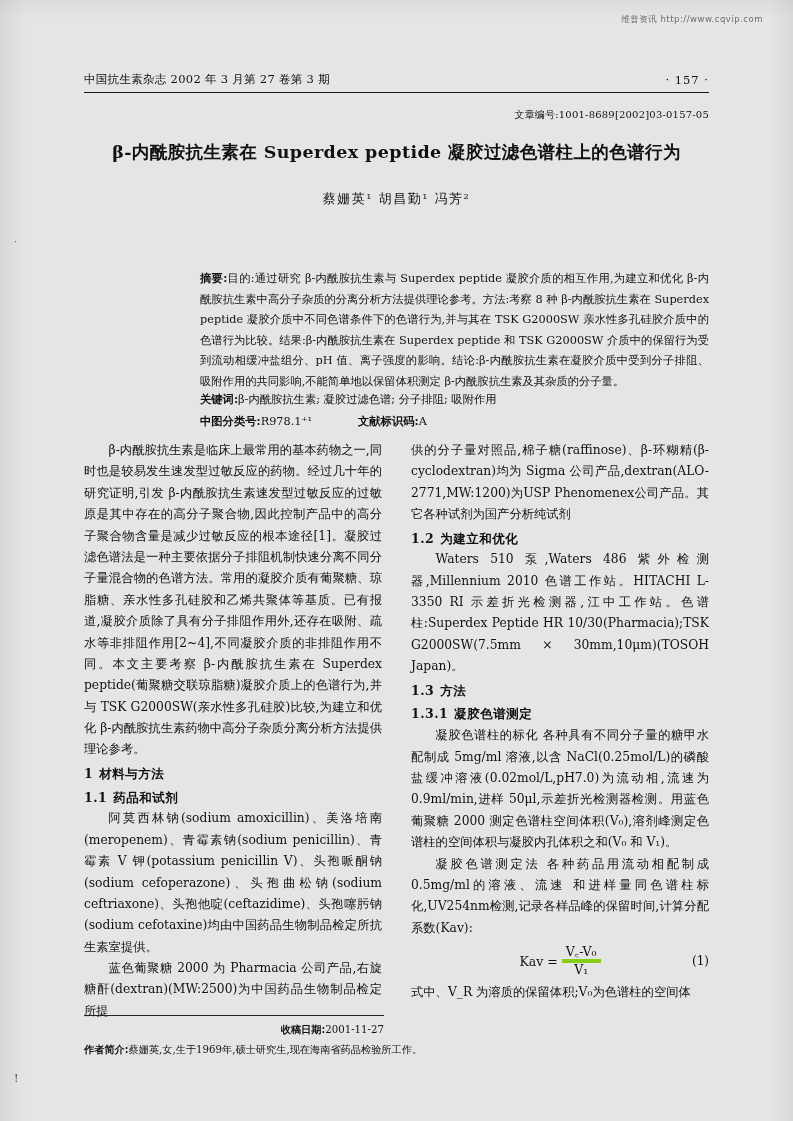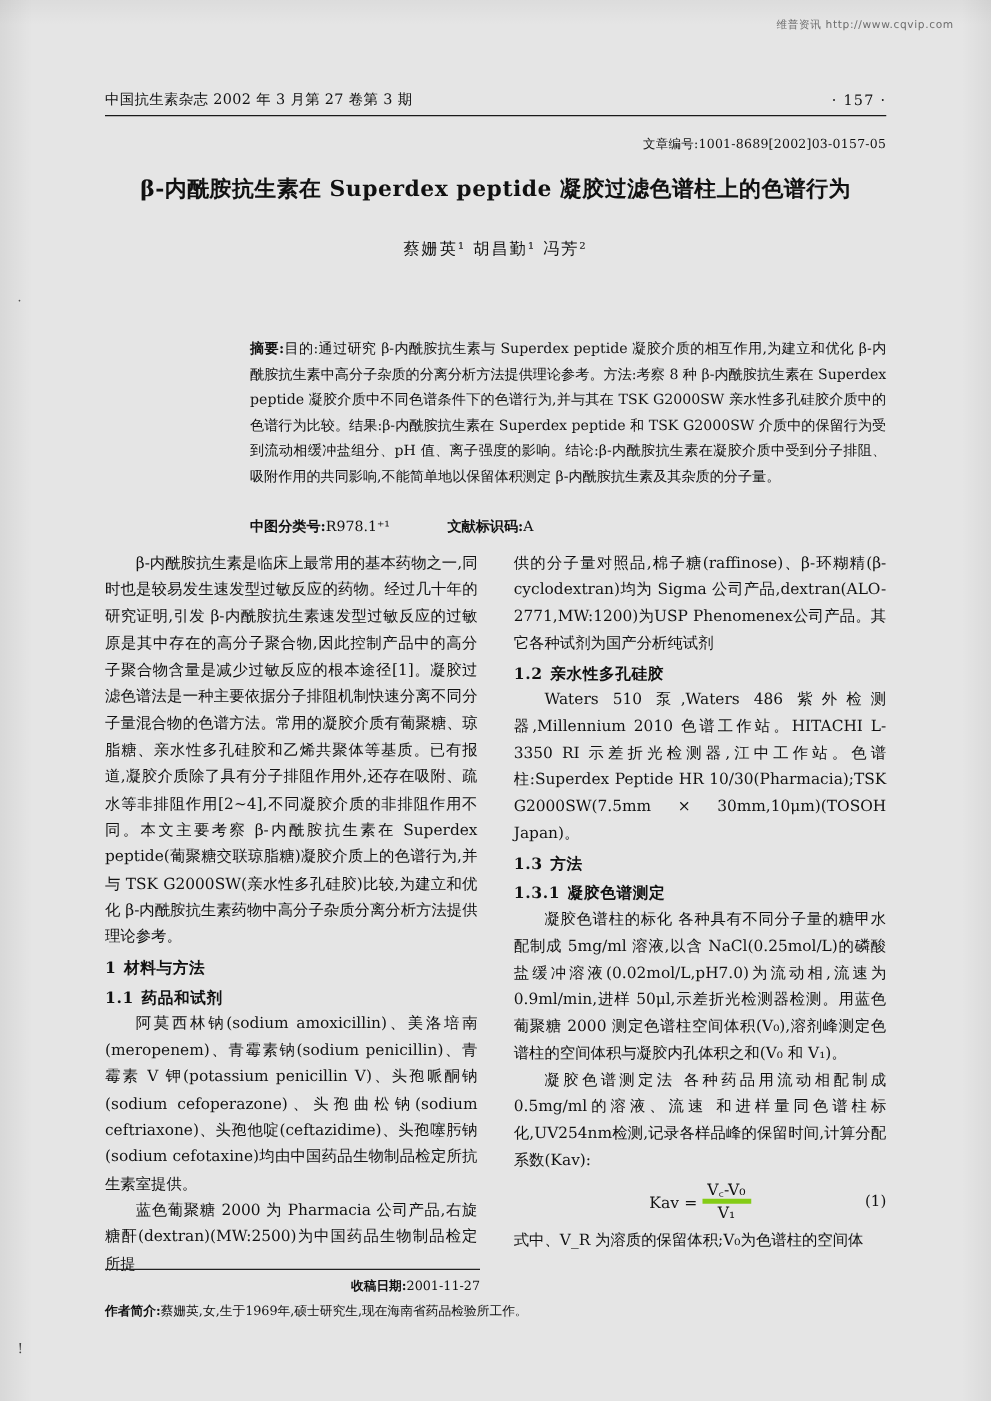--- a/index.html
+++ b/index.html
@@ -137,38 +137,41 @@
 
   <div class="title">β-内酰胺抗生素在 Superdex peptide 凝胶过滤色谱柱上的色谱行为</div>
 
   <div class="authors">蔡姗英¹   胡昌勤¹   冯芳²</div>
 
 
   <div class="abstract">
     <b>摘要:</b><span>目的:通过研究 β-内酰胺抗生素与 Superdex peptide 凝胶介质的相互作用,为建立和优化 β-内酰胺抗生素中高分子杂质的分离分析方法提供理论参考。方法:考察 8 种 β-内酰胺抗生素在 Superdex peptide 凝胶介质中不同色谱条件下的色谱行为,并与其在 TSK G2000SW 亲水性多孔硅胶介质中的色谱行为比较。结果:β-内酰胺抗生素在 Superdex peptide 和 TSK G2000SW 介质中的保留行为受到流动相缓冲盐组分、pH 值、离子强度的影响。结论:β-内酰胺抗生素在凝胶介质中受到分子排阻、吸附作用的共同影响,不能简单地以保留体积测定 β-内酰胺抗生素及其杂质的分子量。</span>
   </div>
 
+  <div class="kv kv-keywords">
+    <span class="lbl">关键词:</span><span>β-内酰胺抗生素;   凝胶过滤色谱;   分子排阻;   吸附作用</span>
+  </div>
 
   <div class="kv kv-class">
     <span><span class="lbl">中图分类号:</span><span>R978.1⁺¹</span></span>
     <span><span class="lbl">文献标识码:</span><span>A</span></span>
   </div>
 
   <div class="cols">
     <div class="col col-left">
       <p>β-内酰胺抗生素是临床上最常用的基本药物之一,同时也是较易发生速发型过敏反应的药物。经过几十年的研究证明,引发 β-内酰胺抗生素速发型过敏反应的过敏原是其中存在的高分子聚合物,因此控制产品中的高分子聚合物含量是减少过敏反应的根本途径[1]。凝胶过滤色谱法是一种主要依据分子排阻机制快速分离不同分子量混合物的色谱方法。常用的凝胶介质有葡聚糖、琼脂糖、亲水性多孔硅胶和乙烯共聚体等基质。已有报道,凝胶介质除了具有分子排阻作用外,还存在吸附、疏水等非排阻作用[2~4],不同凝胶介质的非排阻作用不同。本文主要考察 β-内酰胺抗生素在 Superdex peptide(葡聚糖交联琼脂糖)凝胶介质上的色谱行为,并与 TSK G2000SW(亲水性多孔硅胶)比较,为建立和优化 β-内酰胺抗生素药物中高分子杂质分离分析方法提供理论参考。</p>
       <h3><span class="num">1</span><span>材料与方法</span></h3>
       <h3><span class="num">1.1</span><span>药品和试剂</span></h3>
       <p>阿莫西林钠(sodium amoxicillin)、美洛培南(meropenem)、青霉素钠(sodium penicillin)、青霉素 V 钾(potassium penicillin V)、头孢哌酮钠(sodium cefoperazone)、头孢曲松钠(sodium ceftriaxone)、头孢他啶(ceftazidime)、头孢噻肟钠(sodium cefotaxine)均由中国药品生物制品检定所抗生素室提供。</p>
       <p>蓝色葡聚糖 2000 为 Pharmacia 公司产品,右旋糖酐(dextran)(MW:2500)为中国药品生物制品检定所提</p>
     </div>
 
     <div class="col col-right">
       <p class="noindent">供的分子量对照品,棉子糖(raffinose)、β-环糊精(β-cyclodextran)均为 Sigma 公司产品,dextran(ALO-2771,MW:1200)为USP Phenomenex公司产品。其它各种试剂为国产分析纯试剂</p>
-      <h3><span class="num">1.2</span><span>亲水性多孔硅胶</span></h3>
+      <h3><span class="num">1.2</span><span>为建立和优化</span></h3>
       <p>Waters 510 泵,Waters 486 紫外检测器,Millennium 2010 色谱工作站。HITACHI L-3350 RI 示差折光检测器,江中工作站。色谱柱:Superdex Peptide HR 10/30(Pharmacia);TSK G2000SW(7.5mm × 30mm,10μm)(TOSOH Japan)。</p>
       <h3><span class="num">1.3</span><span>方法</span></h3>
       <h3><span class="num">1.3.1</span><span>凝胶色谱测定</span></h3>
       <p>凝胶色谱柱的标化  各种具有不同分子量的糖甲水配制成 5mg/ml 溶液,以含 NaCl(0.25mol/L)的磷酸盐缓冲溶液(0.02mol/L,pH7.0)为流动相,流速为 0.9ml/min,进样 50μl,示差折光检测器检测。用蓝色葡聚糖 2000 测定色谱柱空间体积(V₀),溶剂峰测定色谱柱的空间体积与凝胶内孔体积之和(V₀ 和 V₁)。</p>
       <p>凝胶色谱测定法  各种药品用流动相配制成 0.5mg/ml的溶液、流速 和进样量同色谱柱标化,UV254nm检测,记录各样品峰的保留时间,计算分配系数(Kav):</p>
       <div class="formula">
         <span class="eq">
           <span>Kav =</span>
           <span class="frac">
             <span class="top">V꜀-V₀</span>

